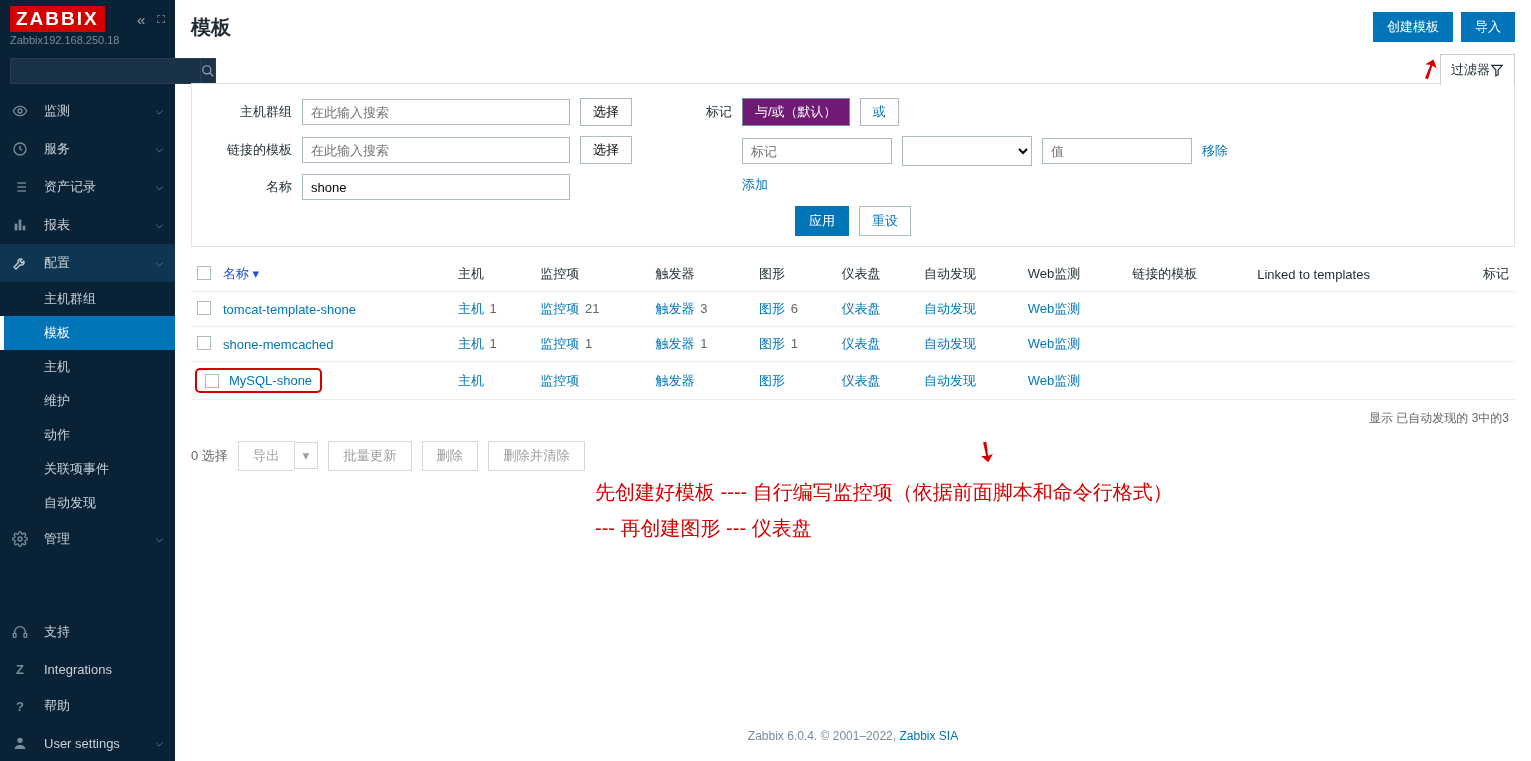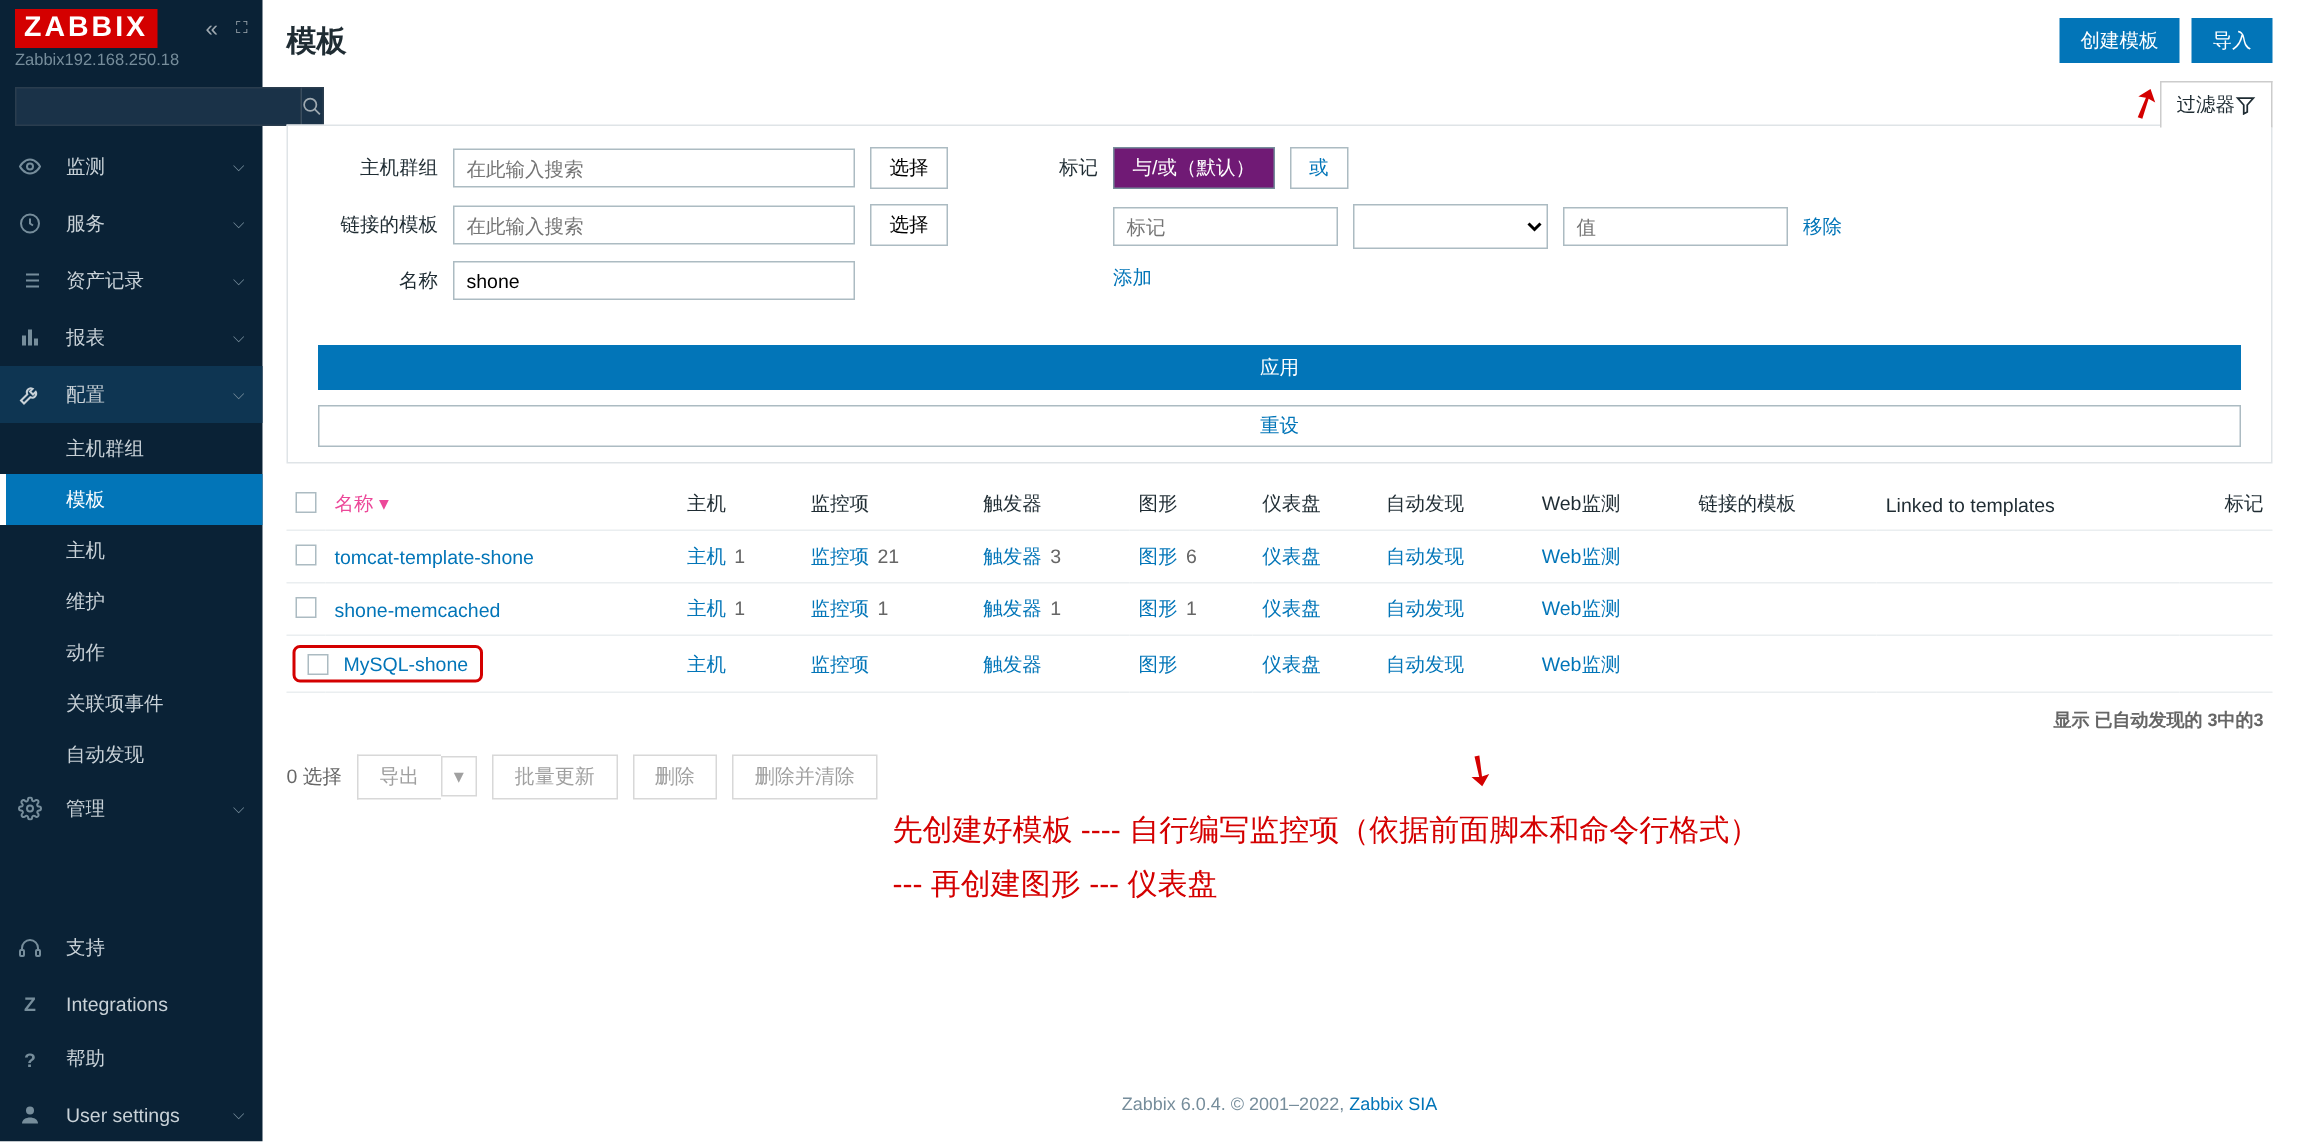--- a/index.html
+++ b/index.html
@@ -43,31 +43,31 @@
 .fcol { display: flex; flex-direction: column; gap: 10px; }
 .frow { display: flex; align-items: center; gap: 10px; }
 .flabel { width: 80px; text-align: right; color: #1f2c33; }
 .ftext { width: 268px; height: 26px; border: 1px solid #acbbc2; padding: 2px 8px; font-size: 13px; }
 .btn { background: #fff; border: 1px solid #acbbc2; padding: 4px 12px; cursor: pointer; font-size: 13px; }
 .seg-btn { border: 1px solid #acbbc2; padding: 4px 12px; cursor: pointer; font-size: 13px; background: #fff; color: #0275b8; }
 .seg-btn.active { background: #701a75; color: #fff; border-color: #768d9b; }
 .tag-input { width: 150px; height: 26px; border: 1px solid #acbbc2; padding: 2px 8px; font-size: 13px; }
 .tag-select { width: 130px; height: 26px; border: 1px solid #acbbc2; padding: 14px 6px; font-size: 13px; background: #fff; }
 .tag-val { width: 150px; height: 26px; border: 1px solid #acbbc2; padding: 2px 8px; font-size: 13px; }
-.filter-actions { display: flex; justify-content: flex-end; gap: 10px; margin-top: 30px; flex-direction: column; }
+.filter-actions { display: flex; justify-content: center; gap: 10px; margin-top: 6px; }
 
 
 .tbl-wrap { padding: 10px 16px 0; }
 table { width: 100%; border-collapse: collapse; }
 th, td { text-align: left; padding: 8px 6px; border-bottom: 1px solid #eaeef0; font-size: 13px; font-weight: normal; }
 th { color: #1f2c33; }
-th a { color: #ec4899; }
+th a { color: #1d4ed8; }
 .chk { width: 14px; height: 14px; border: 1px solid #acbbc2; display: inline-block; }
 .cnt { color: #666; padding-left: 2px; }
-.table-footer { text-align: right; padding: 10px 6px 0; color: #666; font-size: 12px; font-weight: bold; }
+.table-footer { text-align: right; padding: 10px 6px 0; color: #666; font-size: 12px; }
 
 
 .action-row { padding: 12px 16px; display: flex; align-items: center; gap: 10px; color: #666; }
 .btn-dis { border: 1px solid #d8d8d8; padding: 5px 14px; color: #a0a0a0; background: #fff; cursor: default; }
 .btn-split { display: flex; align-items: center; }
 .btn-split .btn-dis:first-child { border-right: none; }
 .btn-split .caret { padding: 5px 8px; }
 
 
 .anno { color: #d40000; font-size: 20px; padding: 0 0 0 420px; line-height: 1.8; margin-top: -10px; }

